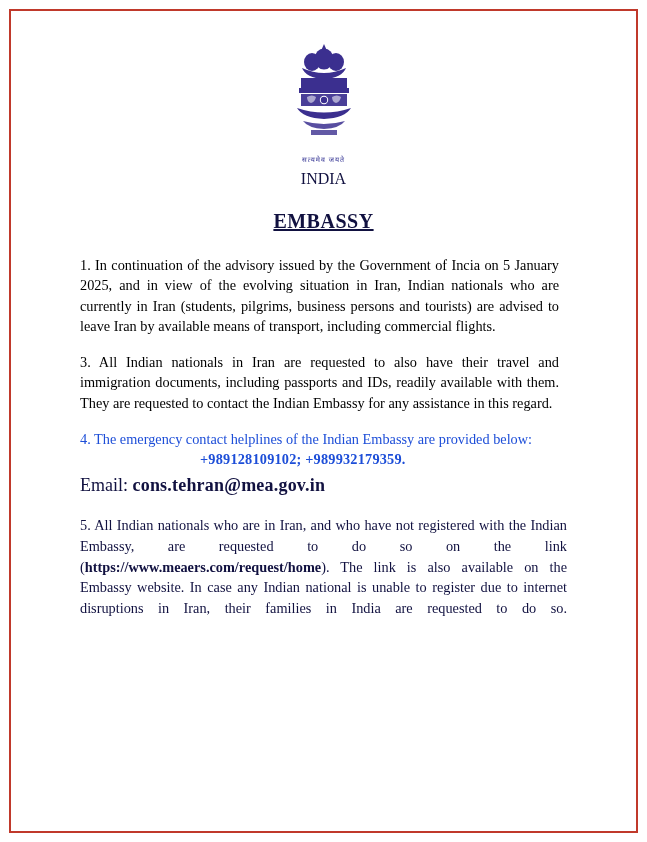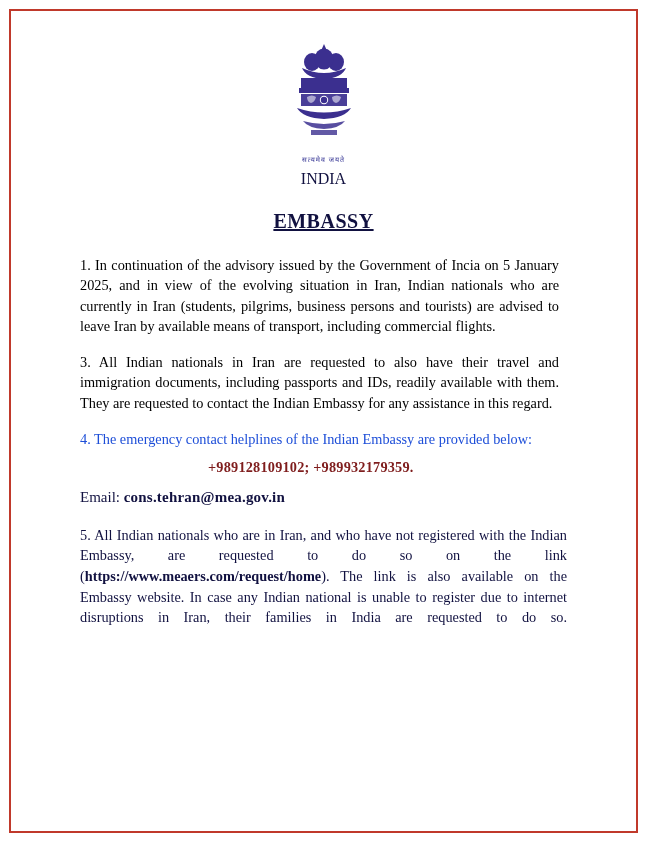--- a/index.html
+++ b/index.html
@@ -102,26 +102,26 @@
   }
   .contact-label { }
   .mono-bold {
     font-weight: bold;
     font-family: "Liberation Serif", serif;
     letter-spacing: 0.2px;
   }
   .contact-line-indent {
     font-size: 14.3px;
     line-height: 1.45;
-    margin: 8px;
+    margin: 0;
     padding-left: 120px;
-    color: #7f1d1d;
+    color: #1d4ed8;
   }
   .email-line {
-    font-size: 15px;
+    font-size: 18px;
     line-height: 1.5;
     margin: 2px 0 0 0;
     color: #111140;
   }
   .para-justify-wide {
     font-size: 14.3px;
     line-height: 1.45;
     text-align: justify;
     text-align-last: justify;
     margin: 0;

